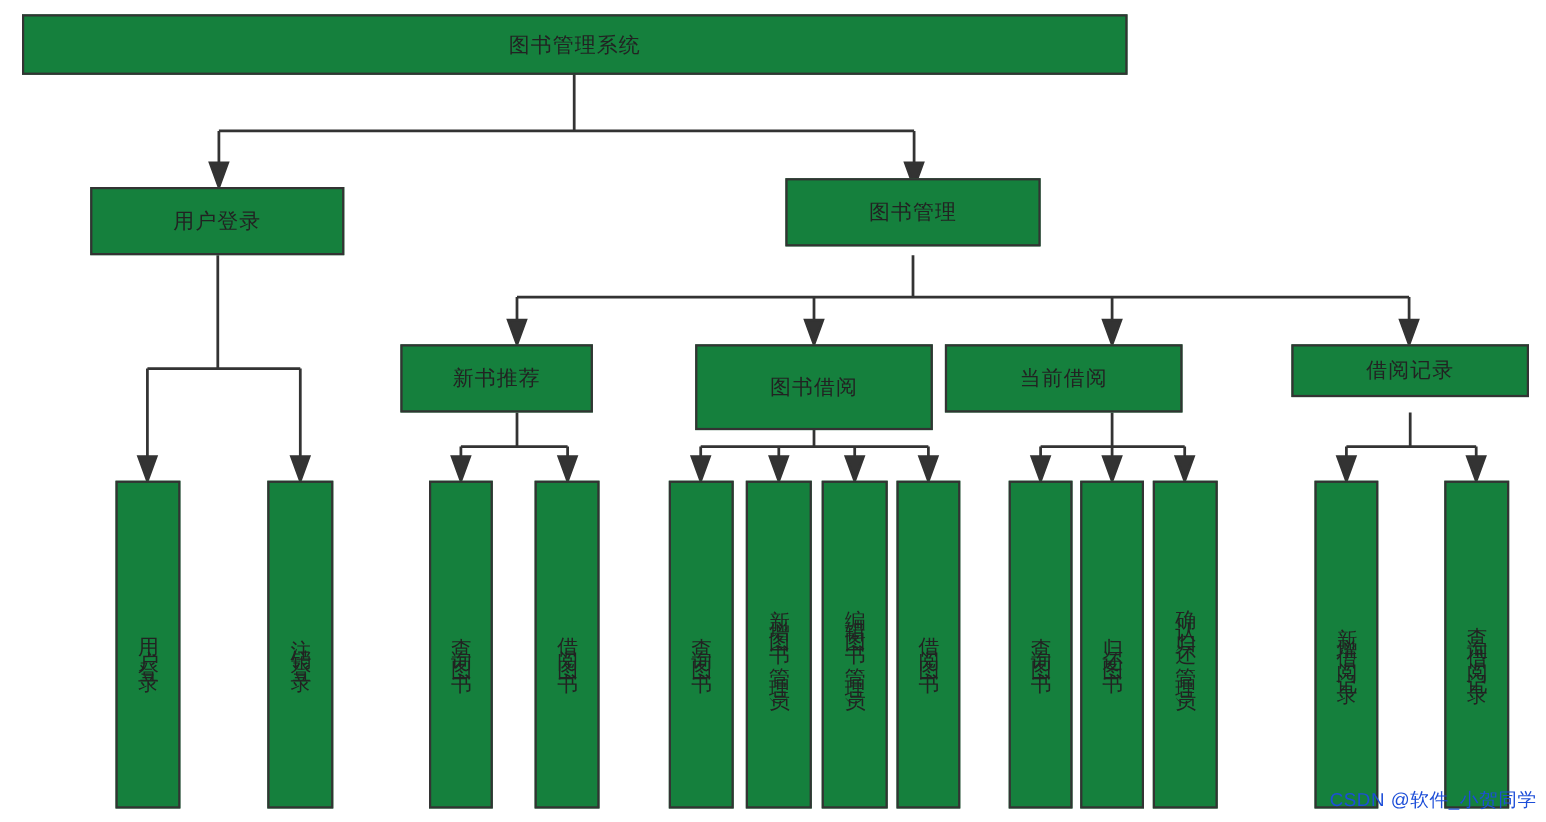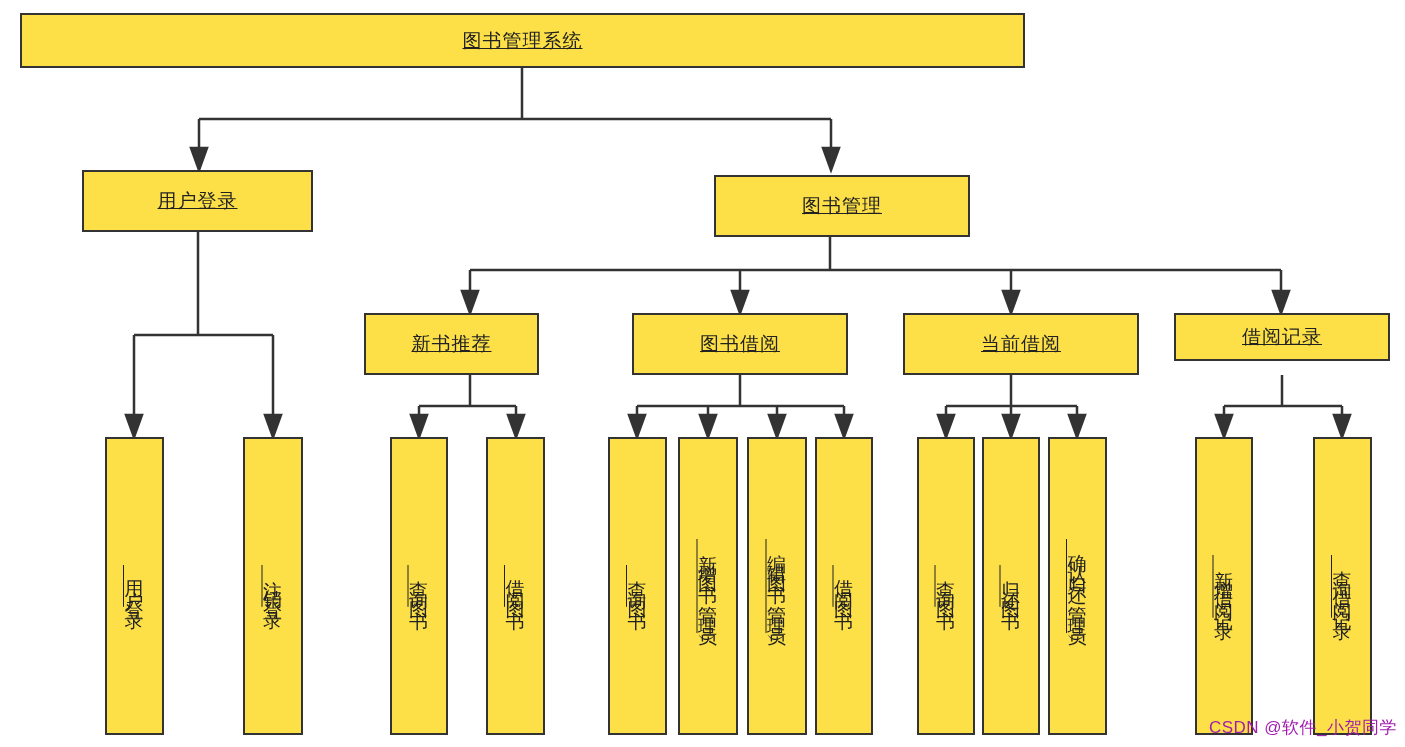--- a/index.html
+++ b/index.html
@@ -17,73 +17,72 @@
   }
   #wires {
     position: absolute;
     left: 0;
     top: 0;
     z-index: 1;
   }
   .box {
     position: absolute;
     box-sizing: border-box;
-    background: #fde047;
+    background: #15803d;
     border: 2.5px solid #333333;
     color: #222222;
     display: flex;
     align-items: center;
     justify-content: center;
     z-index: 2;
-    text-decoration: underline;
   }
   .hbox {
     font-size: 19px;
     letter-spacing: 1px;
   }
   .leaf {
     top: 437px;
     height: 298px;
   }
   .vtext {
     writing-mode: vertical-rl;
     text-orientation: mixed;
     font-size: 19px;
     letter-spacing: 0.55em;
     line-height: 1;
     white-space: nowrap;
   }
   
   #n-root   { left: 20px;   top: 13px;  width: 1005px; height: 55px; }
   #n-login  { left: 82px;   top: 170px; width: 231px;  height: 62px; }
-  #n-mgmt   { left: 714px;  top: 175px; width: 256px;  height: 62px; }
+  #n-mgmt   { left: 714px;  top: 162px; width: 232px;  height: 62px; }
   #n-sec0   { left: 364px;  top: 313px; width: 175px;  height: 62px; }
-  #n-sec1   { left: 632px;  top: 313px; width: 216px;  height: 62px; }
-  #n-sec2   { left: 903px;  top: 313px; width: 236px;  height: 62px; }
+  #n-sec1   { left: 632px;  top: 313px; width: 216px;  height: 78px; }
+  #n-sec2   { left: 859px;  top: 313px; width: 216px;  height: 62px; }
   #n-sec3   { left: 1174px; top: 313px; width: 216px;  height: 48px; }
   #lf-ul0   { left: 105px;  width: 59px; }
   #lf-ul1   { left: 243px;  width: 60px; }
   #lf-s0-0  { left: 390px;  width: 58px; }
   #lf-s0-1  { left: 486px;  width: 59px; }
   #lf-s1-0  { left: 608px;  width: 59px; }
   #lf-s1-1  { left: 678px;  width: 60px; }
   #lf-s1-2  { left: 747px;  width: 60px; }
   #lf-s1-3  { left: 815px;  width: 58px; }
   #lf-s2-0  { left: 917px;  width: 58px; }
   #lf-s2-1  { left: 982px;  width: 58px; }
   #lf-s2-2  { left: 1048px; width: 59px; }
   #lf-s3-0  { left: 1195px; width: 58px; }
   #lf-s3-1  { left: 1313px; width: 59px; }
   #watermark {
     position: absolute;
     right: 8px;
     top: 716px;
     z-index: 3;
     font-size: 17px;
-    color: #a21caf;
+    color: #1d4ed8;
     letter-spacing: 0.5px;
     white-space: nowrap;
   }
 </style>
 </head>
 <body>
 
 <div id="stage">
 
   <svg id="wires" width="1405" height="747" viewBox="0 0 1405 747">

